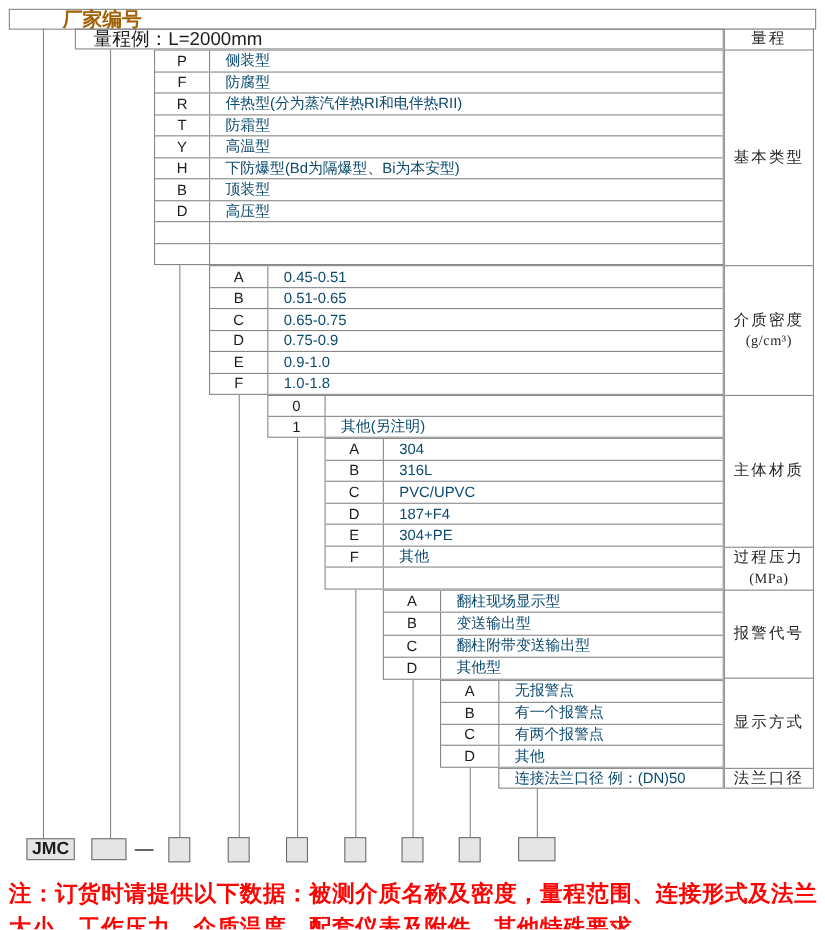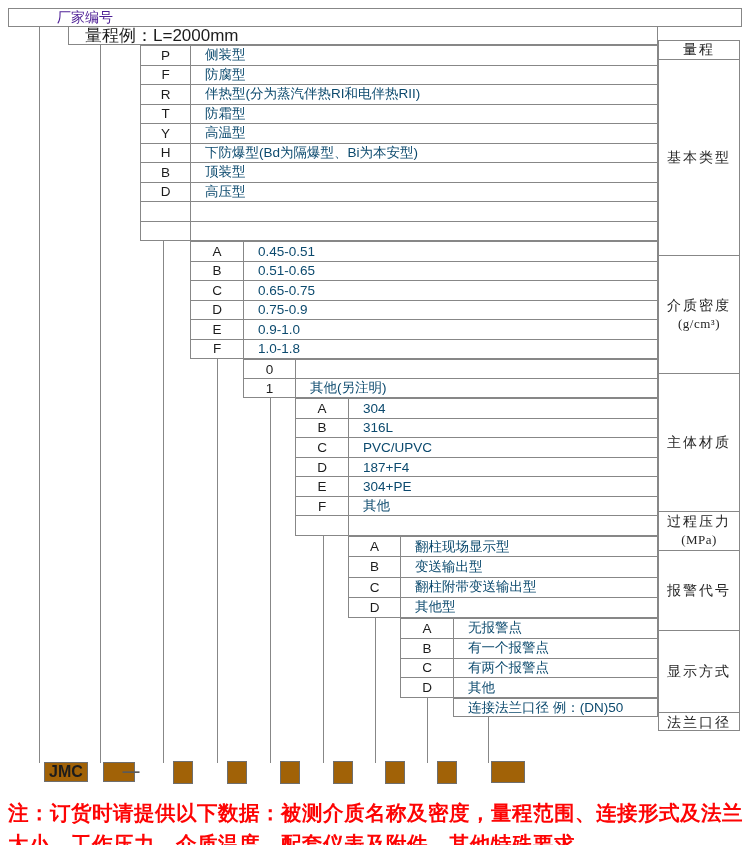--- a/index.html
+++ b/index.html
@@ -1,41 +1,41 @@
 <!DOCTYPE html>
 <html><head>
 <meta charset="utf-8">
 <style>
   html,body{margin:0;padding:0;background:#ffffff;}
   .canvas{position:relative;width:750px;height:845px;background:#ffffff;
           font-family:"Liberation Sans","DejaVu Sans",sans-serif;overflow:hidden;}
   .hdrbox{position:absolute;left:8px;top:8px;width:734px;height:19px;
           border:1px solid #878787;box-sizing:border-box;display:flex;align-items:center;}
-  .hdrbox span{padding-left:48px;font-size:14px;color:#4c1d95;}
+  .hdrbox span{padding-left:48px;font-size:18px;color:#a16207;font-weight:bold;}
   .rangebox{position:absolute;left:68px;top:26px;width:590px;height:19px;
           border:1px solid #878787;box-sizing:border-box;display:flex;align-items:center;}
   .rangebox span{padding-left:16px;font-size:17px;color:#1c1c1c;}
   .section{position:absolute;border:1px solid #878787;box-sizing:border-box;
           display:flex;flex-direction:column;background:#fff;}
   .row{flex:1;display:flex;border-bottom:1px solid #878787;min-height:0;}
   .row:last-child{border-bottom:none;}
   .codecell{border-right:1px solid #878787;display:flex;align-items:center;justify-content:center;
           font-size:13.5px;color:#1c1c1c;box-sizing:border-box;}
   .desccell{flex:1;display:flex;align-items:center;padding-left:14px;font-size:13.5px;
           color:#0c4a6e;white-space:nowrap;overflow:hidden;}
   .labelcol{position:absolute;left:658px;top:26px;width:82px;height:691px;
-          border:1px solid #878787;box-sizing:border-box;display:flex;flex-direction:column;background:#fff;margin-top:14px;}
+          border:1px solid #878787;box-sizing:border-box;display:flex;flex-direction:column;background:#fff;}
   .labelcell{box-sizing:border-box;border-bottom:1px solid #878787;display:flex;flex-direction:column;
           justify-content:center;align-items:center;flex:0 0 auto;overflow:hidden;
           font-family:"Liberation Serif","DejaVu Serif",serif;font-size:14px;
           letter-spacing:2px;color:#262626;text-align:center;line-height:18px;}
   .labelcell:last-child{border-bottom:none;}
   .labelcell .sub{font-size:13px;letter-spacing:0.5px;}
   .vline{position:absolute;width:1px;background:#878787;}
-  .cbox{position:absolute;border:1.5px solid #6e6e6e;box-sizing:border-box;background:#a16207;margin-left:20px;}
+  .cbox{position:absolute;border:1.5px solid #6e6e6e;box-sizing:border-box;background:#e5e5e5;}
   .cbox.model{display:flex;align-items:center;justify-content:center;
           font-weight:bold;font-size:16px;color:#1c1c1c;}
   .dash{position:absolute;height:20px;line-height:18px;text-align:center;
           color:#5a5a5a;font-weight:bold;font-size:17px;}
   .note{position:absolute;left:8px;top:797px;width:740px;color:#fd0404;
           font-weight:bold;font-size:20.5px;line-height:31px;letter-spacing:0.5px;white-space:nowrap;}
 </style>
 </head>
 <body>
 

